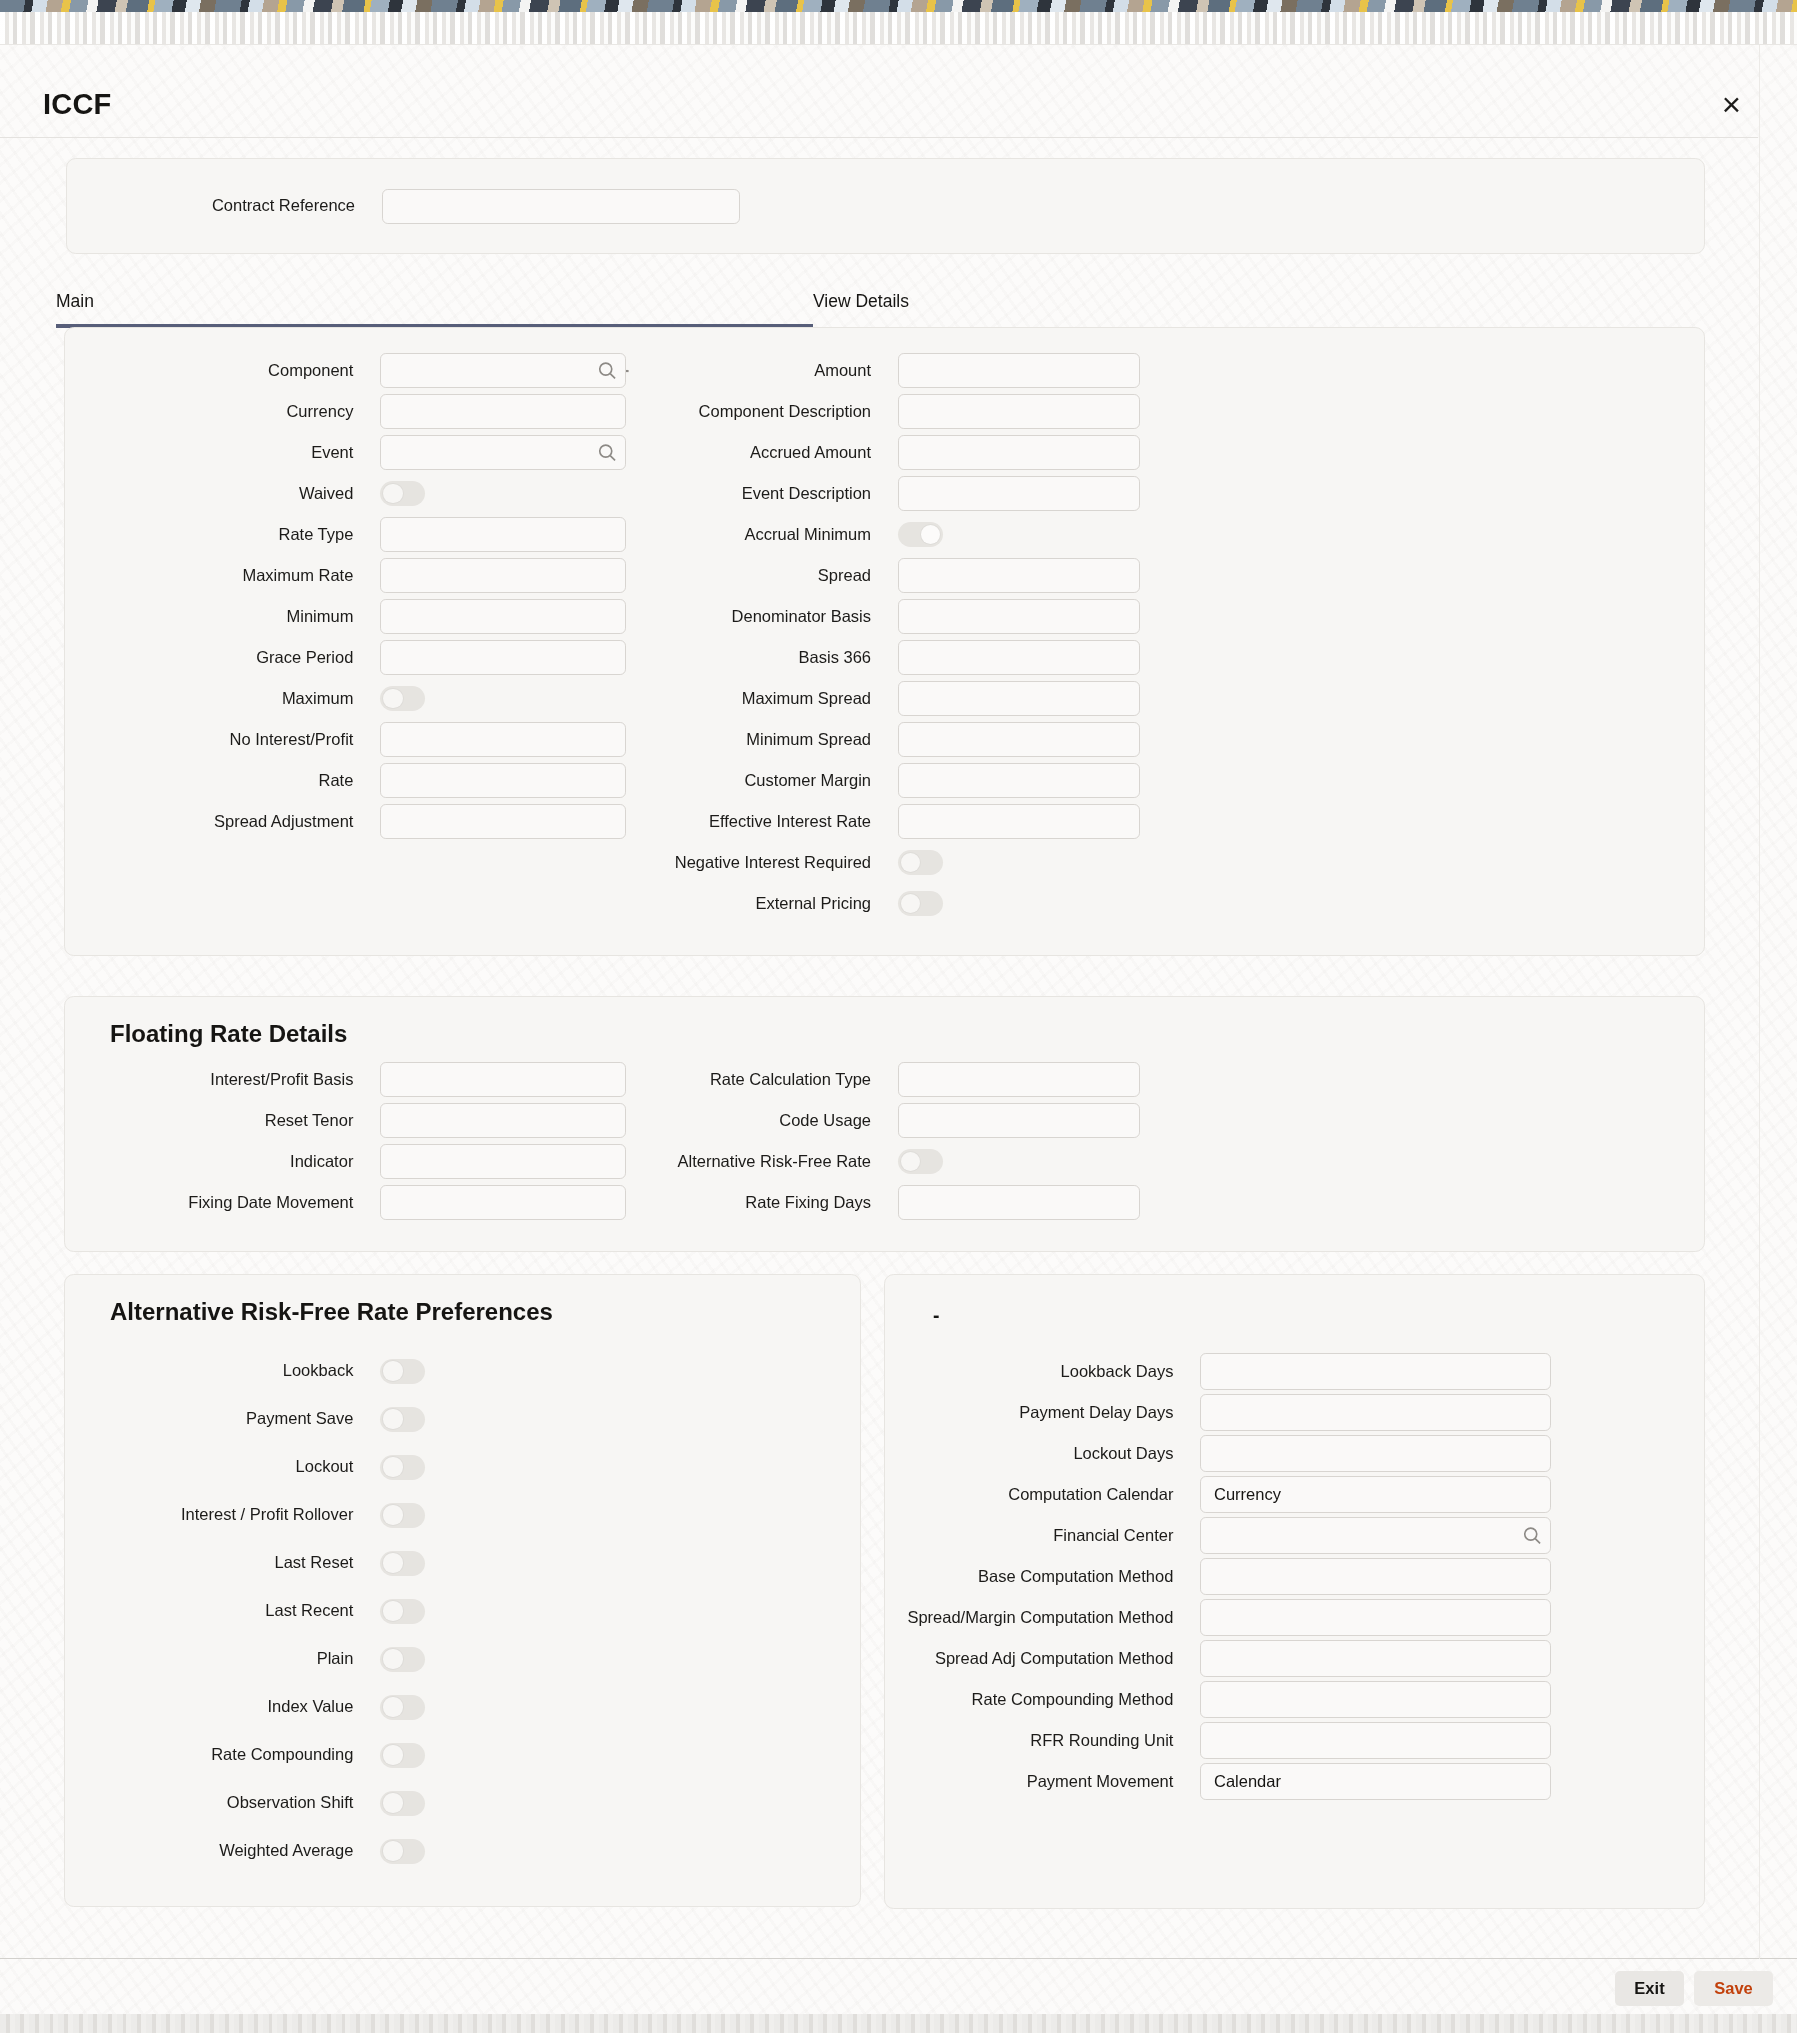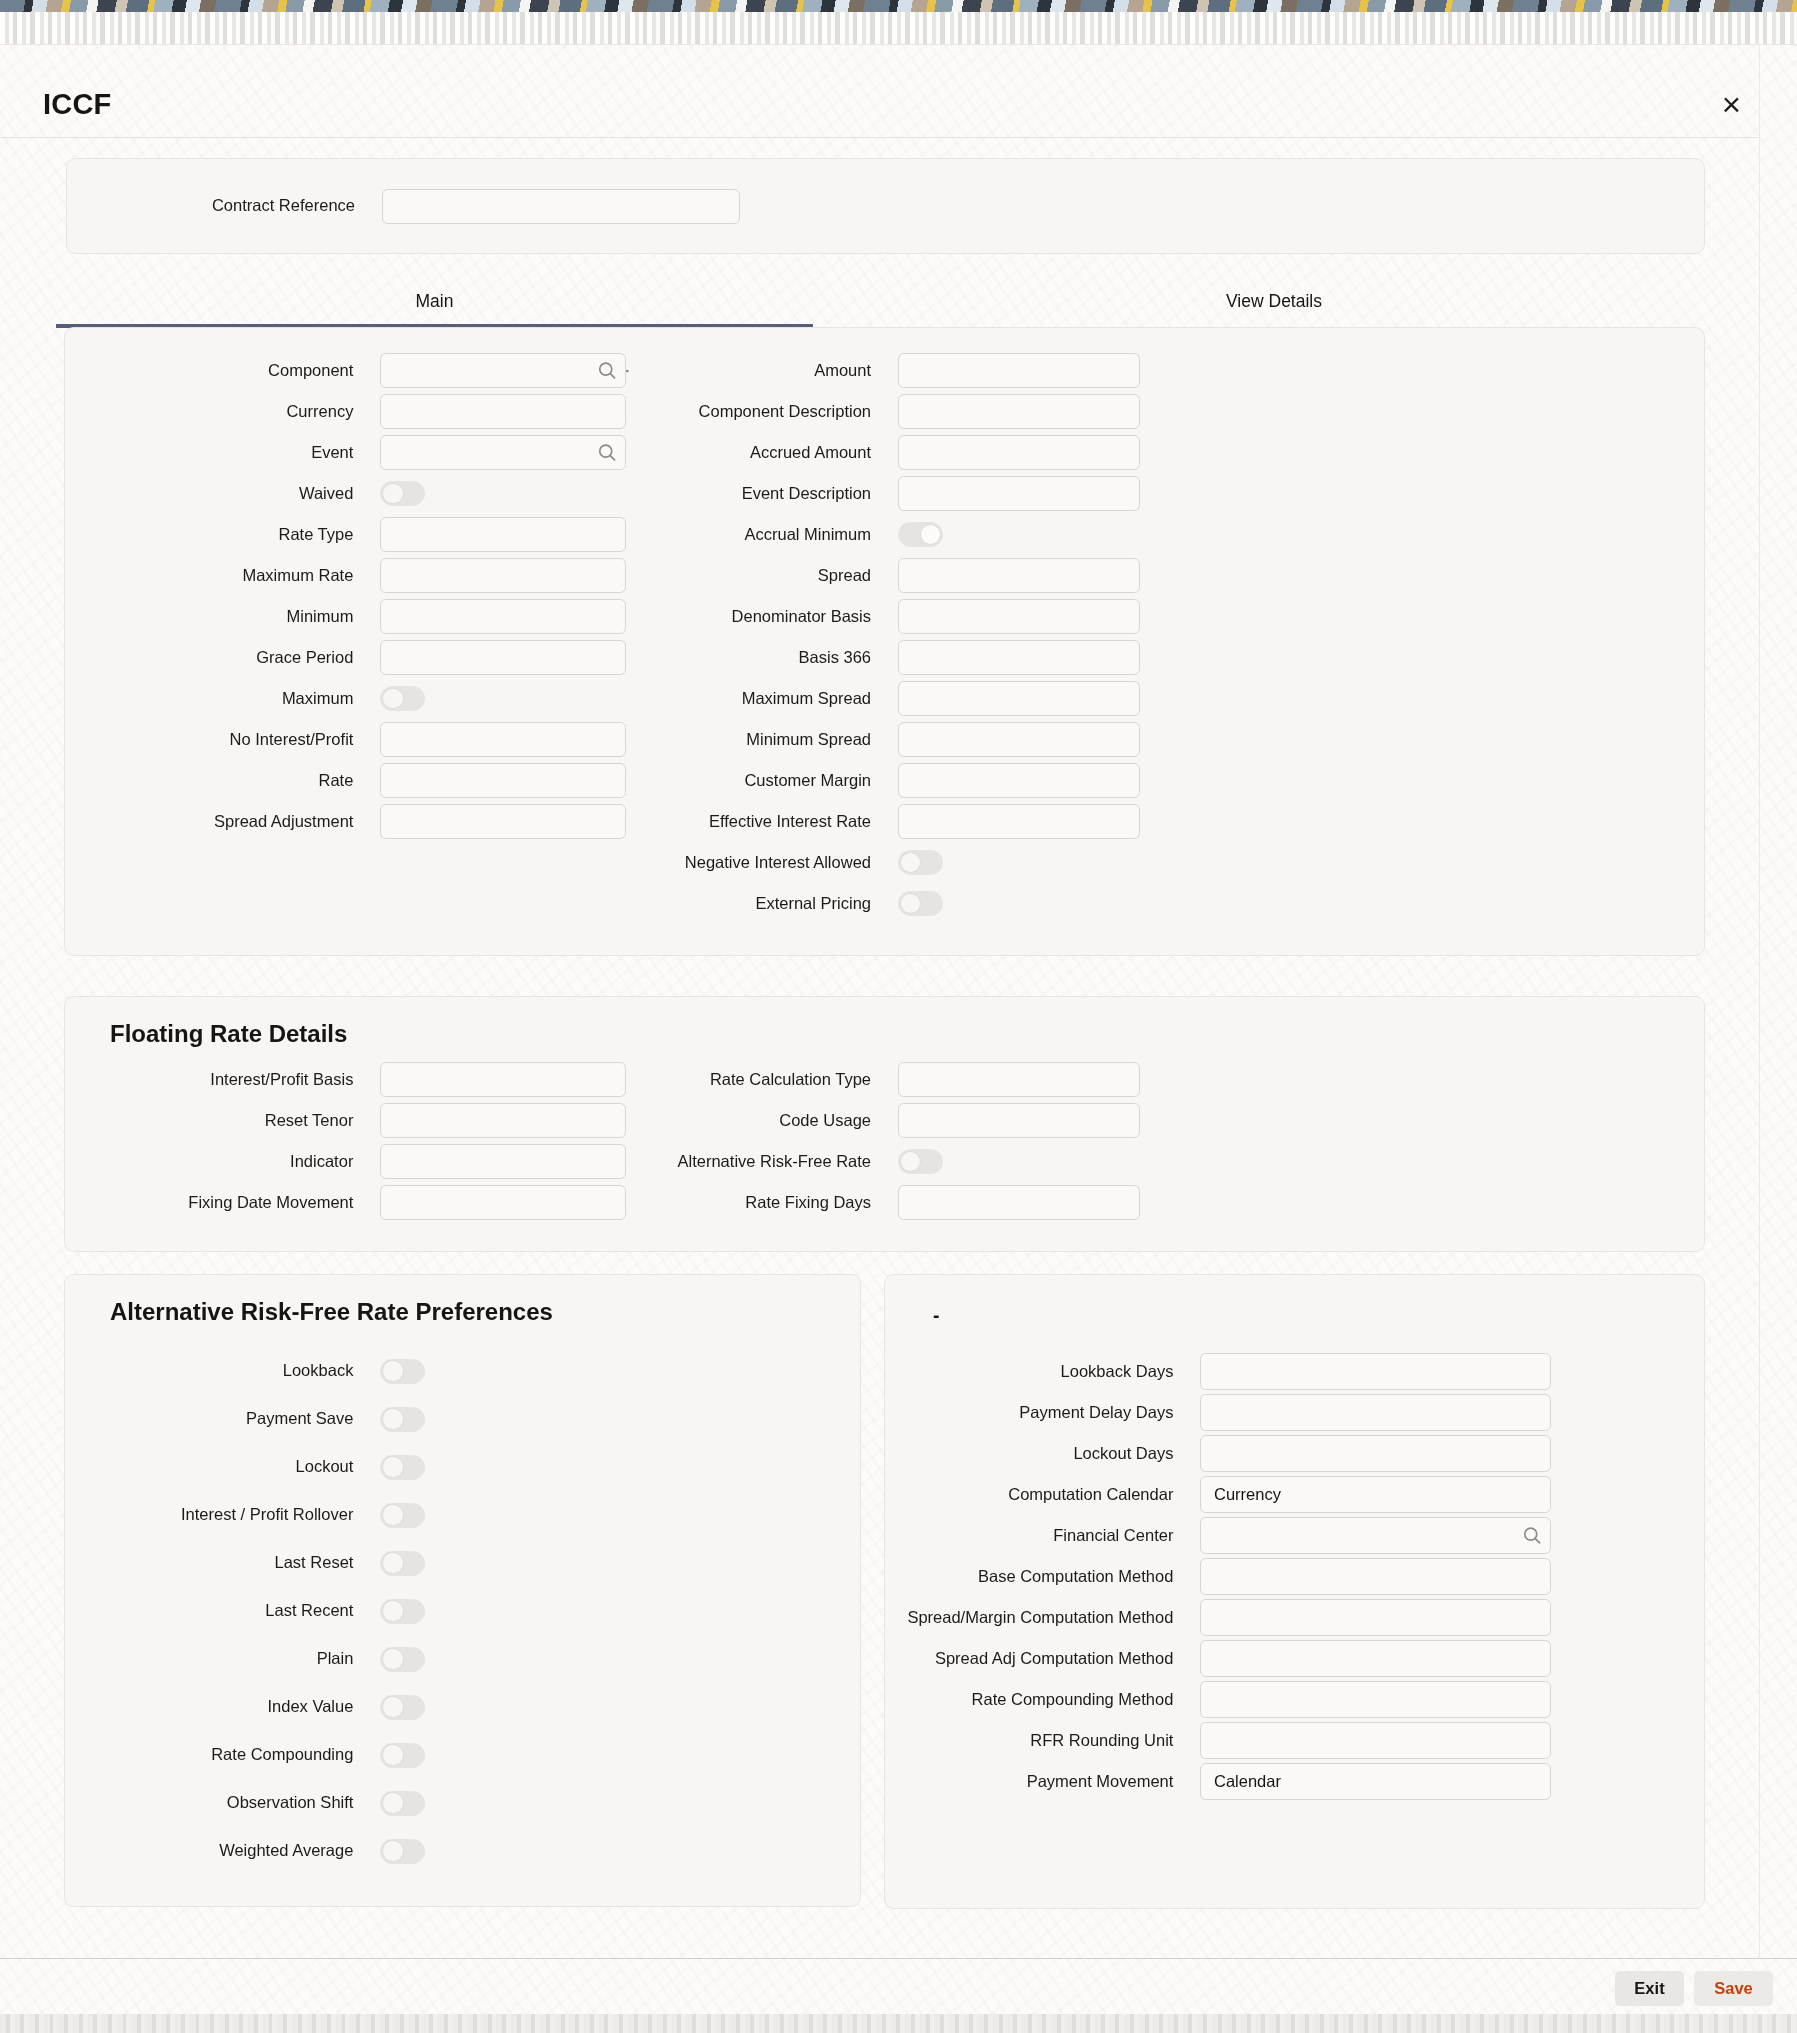--- a/index.html
+++ b/index.html
@@ -31,21 +31,21 @@
   .hdr h1 { font-size:29px; font-weight:600; color:#161513; letter-spacing:0.2px; }
   .close { font-size:33px; line-height:29px; color:#1d1c1a; cursor:pointer; font-weight:400; }
   .hdr-line { position:absolute; top:137px; left:0; right:39px; border-top:1px solid #e4e2df; z-index:1; }
 
   .card { position:absolute; background:#f7f6f4; border:1px solid #e7e5e1; border-radius:9.7px; z-index:1; }
   .card1 { left:66px; top:158px; width:1639px; height:96px; display:flex; align-items:center;
            --lblw:315px; --ctlw:358px; }
 
   
   .tabbar { position:absolute; top:287px; left:56px; width:1679px; height:41px; display:flex; z-index:1; }
-  .tab { display:flex; align-items:flex-start; justify-content:center; padding-top:3.9px;
+  .tab { display:flex; align-items:flex-start; justify-content:flex-start; padding-top:3.9px;
          font-size:17.5px; color:#161513; cursor:pointer; }
   .tab.t1 { width:757px; }
   .tab.t2 { flex:1; }
   .tab.active { border-bottom:4.9px solid #575e79; }
 
   .card2 { left:64px; top:327px; width:1641px; height:629px; }
   .card3 { left:64px; top:996px; width:1641px; height:256px; }
   .card4 { left:64px; top:1274px; width:797px; height:633px; }
   .card5 { left:884px; top:1274px; width:821px; height:635px; }
 
@@ -289,21 +289,21 @@
             <span class="val"></span>
           </span>
         </div>
         <div class="frow">
           <span class="lbl">Effective Interest Rate</span>
           <span class="input">
             <span class="val"></span>
           </span>
         </div>
         <div class="frow">
-          <span class="lbl">Negative Interest Allowed</span>
+          <span class="lbl">Negative Interest Required</span>
           <span class="toggle">
             <span class="knob"></span>
           </span>
         </div>
         <div class="frow">
           <span class="lbl">External Pricing</span>
           <span class="toggle">
             <span class="knob"></span>
           </span>
         </div>

